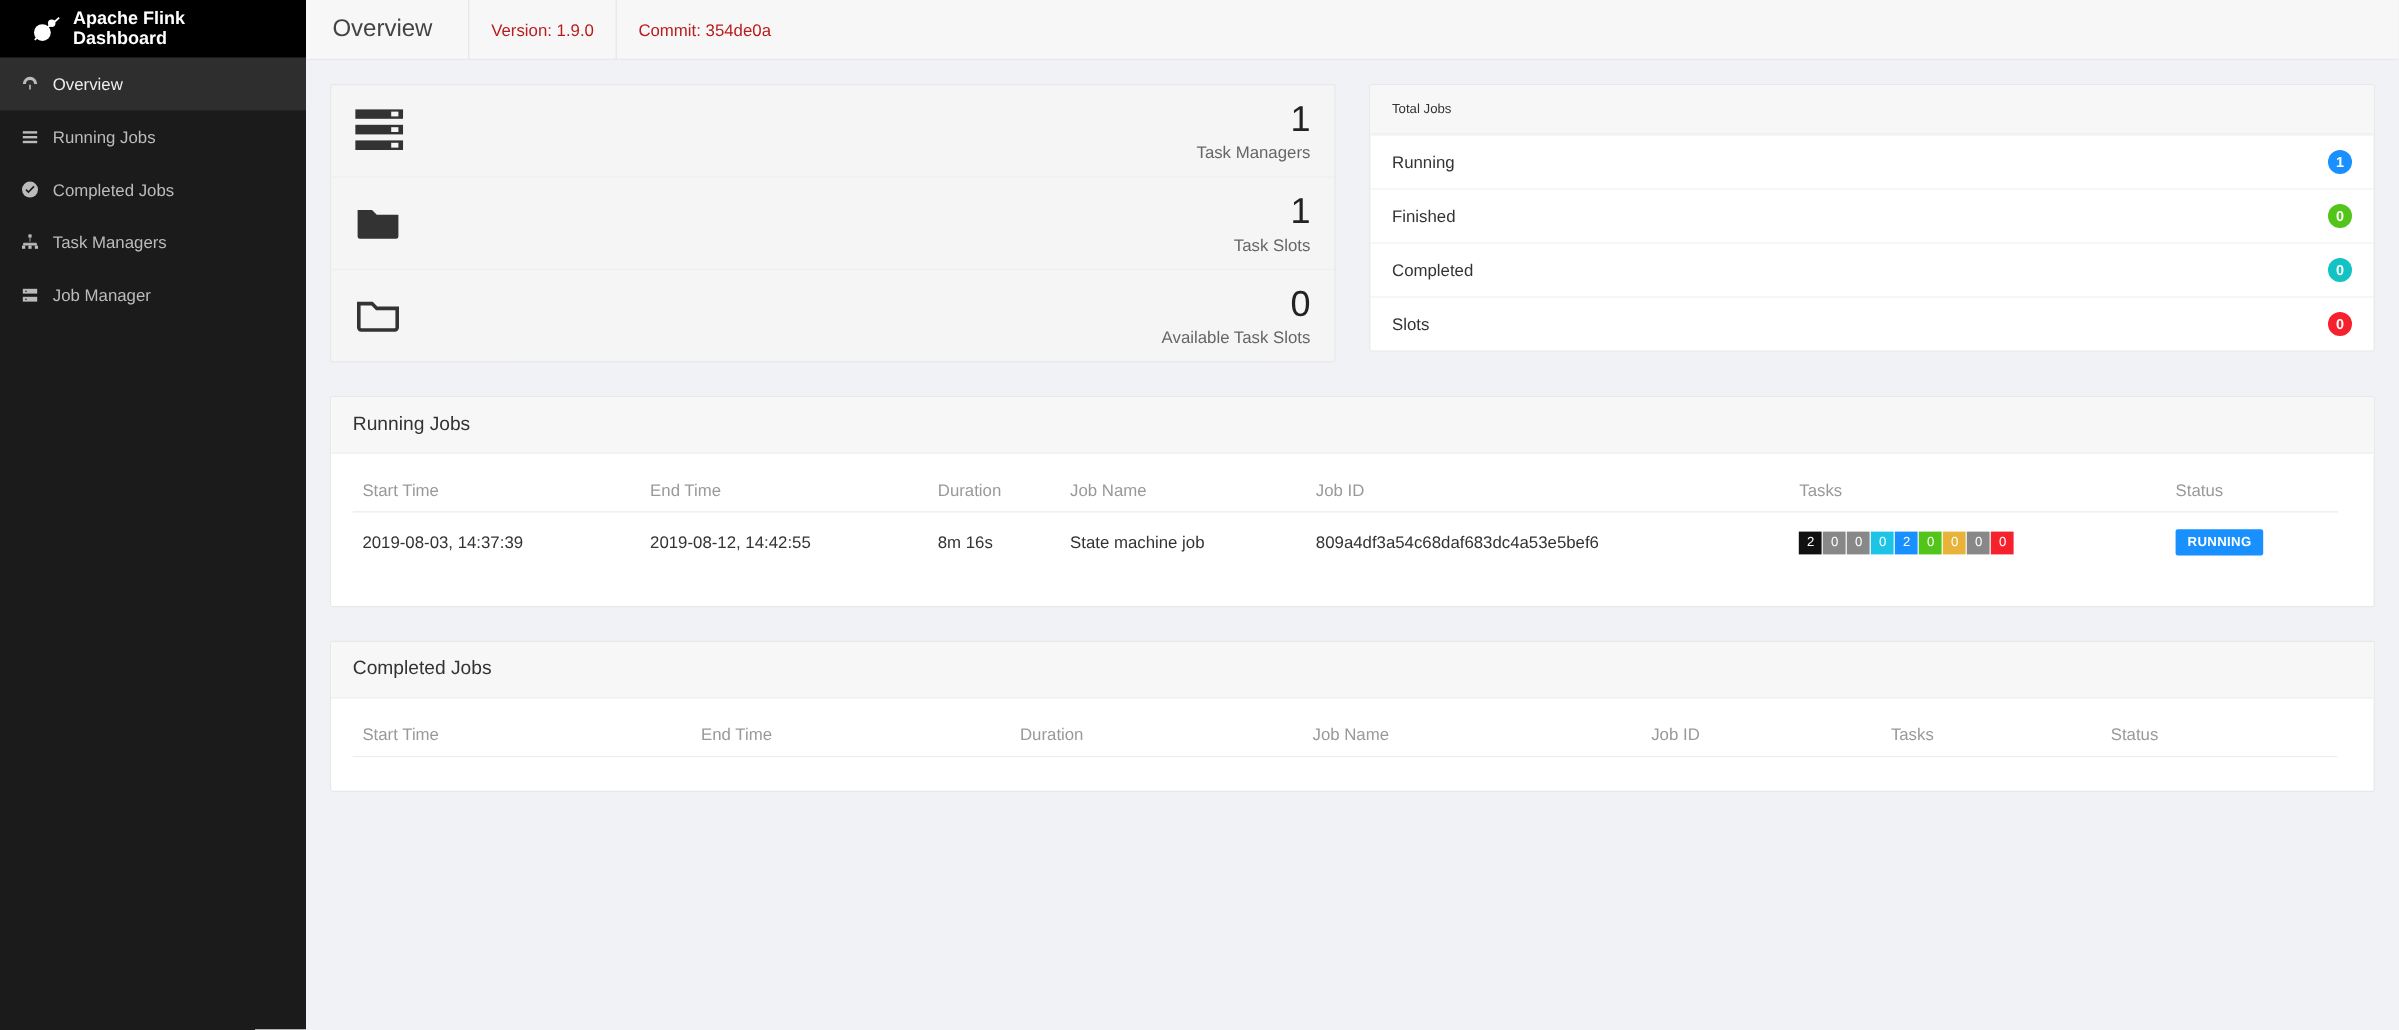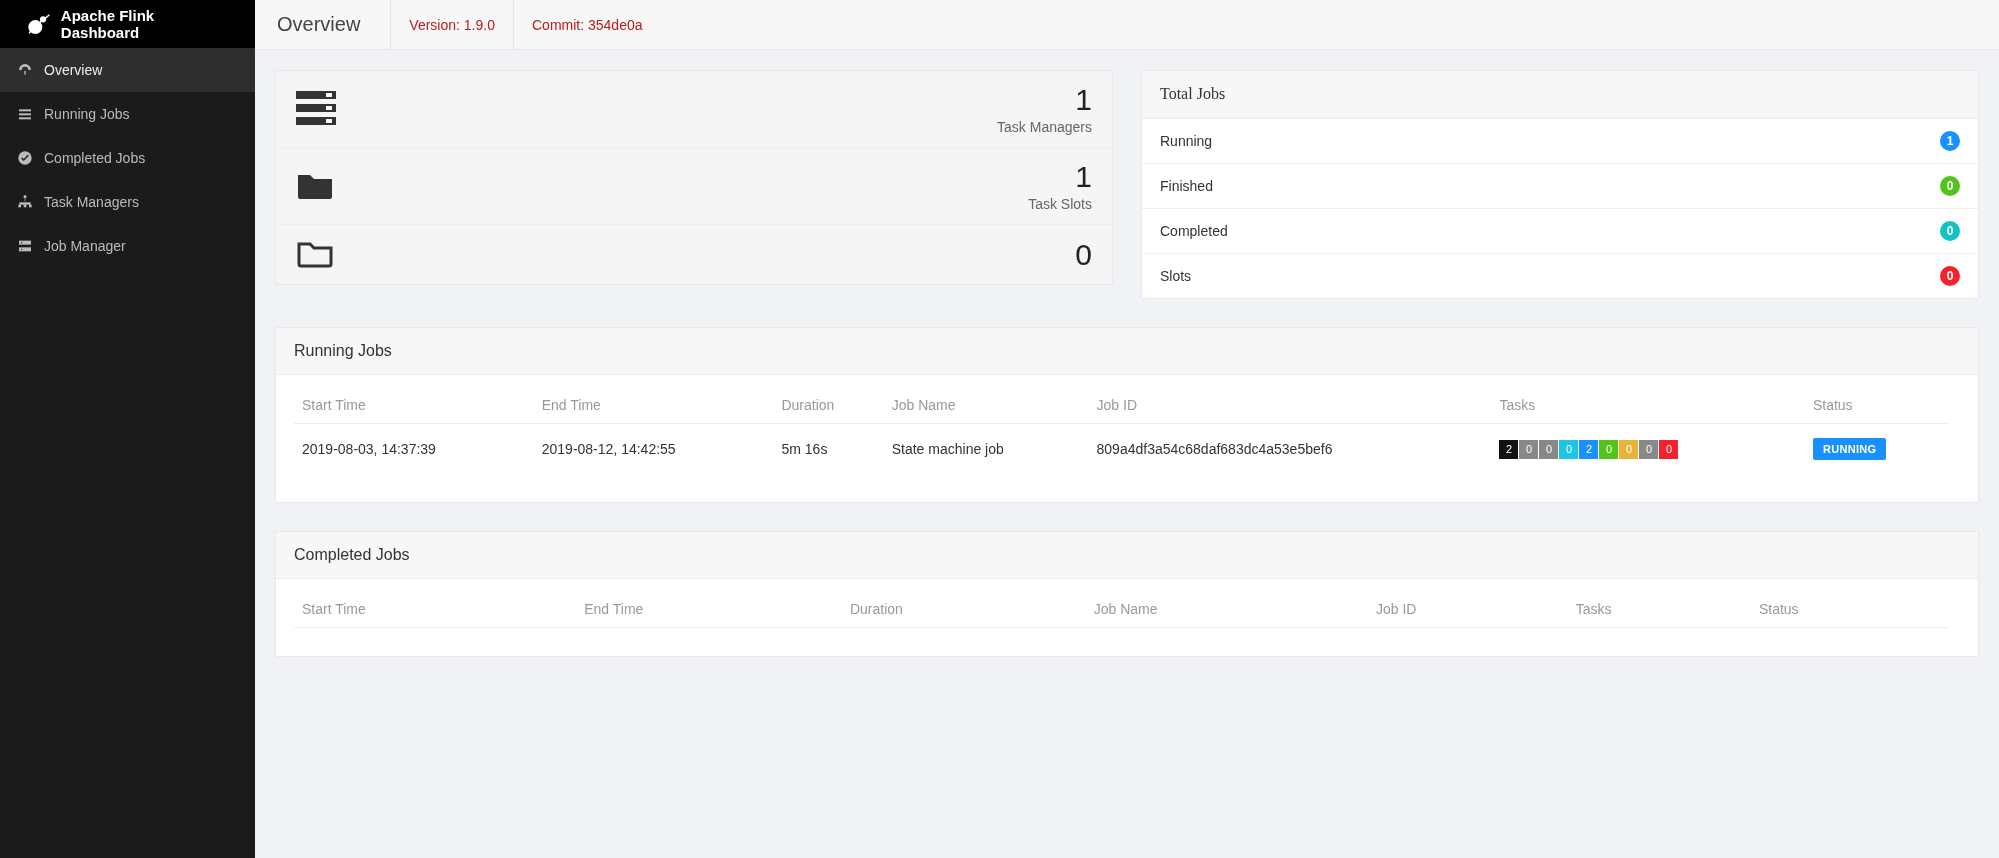--- a/index.html
+++ b/index.html
@@ -27,21 +27,21 @@
   .stat-card { border: 1px solid #e8e8e8; background: #f5f5f5; border-radius: 2px; }
   .stat-row { display: flex; align-items: center; padding: 12px 20px; border-top: 1px solid #eee; }
   .stat-row:first-child { border-top: none; }
   .stat-row .stat-icon { width: 46px; color: #333; }
   .stat-row .stat-body { flex: 1; text-align: right; }
   .stat-row .stat-number { font-size: 30px; color: #222; }
   .stat-row .stat-label { font-size: 14px; color: #666; margin-top: 2px; }
 
   
   .list-card { border: 1px solid #e8e8e8; background: #fff; border-radius: 2px; }
-  .list-card .card-header { background: #f7f7f7; padding: 14px 18px; font-size: 16px; color: #333; border-bottom: 1px solid #eee; font-family: Liberation Serif, serif; }
+  .list-card .card-header { background: #f7f7f7; padding: 14px 18px; font-size: 11px; color: #333; border-bottom: 1px solid #eee; }
   .list-card .card-row { display: flex; justify-content: space-between; align-items: center; padding: 12px 18px; border-top: 1px solid #f0f0f0; font-size: 14px; color: #333; }
   .badge { display: inline-block; min-width: 20px; height: 20px; border-radius: 10px; color: #fff; font-size: 12px; line-height: 20px; text-align: center; padding: 0 6px; font-weight: 600; }
   .badge.blue { background: #1890ff; }
   .badge.green { background: #52c41a; }
   .badge.cyan { background: #13c2c2; }
   .badge.red { background: #f5222d; }
 
   
   .panel { grid-column: 1 / span 2; border: 1px solid #e8e8e8; background: #fff; border-radius: 2px; }
   .panel .panel-header { background: #f7f7f7; padding: 14px 18px; font-size: 16px; color: #333; border-bottom: 1px solid #eee; }
@@ -162,20 +162,21 @@
           </div>
         </div>
         <div class="stat-row">
           <div class="stat-icon">
             <svg width="38" height="32" viewBox="0 0 38 32" fill="none" stroke="#333" stroke-width="3">
                 <path d="M3 7h11l4 4h17v16a2 2 0 0 1-2 2H5a2 2 0 0 1-2-2V7z"></path>
               </svg>
           </div>
           <div class="stat-body">
             <div class="stat-number">0</div>
+            <div class="stat-label">Available Task Slots</div>
           </div>
         </div>
       </div>
 
       <div class="list-card">
         <div class="card-header">Total Jobs</div>
         <div id="total-jobs-rows">
             <div class="card-row">
               <span>Running</span>
               <span class="badge blue">1</span>
@@ -207,21 +208,21 @@
                   <th>Job Name</th>
                   <th>Job ID</th>
                   <th>Tasks</th>
                   <th>Status</th>
                 </tr>
               </thead>
             <tbody id="running-body">
                 <tr>
                   <td>2019-08-03, 14:37:39</td>
                   <td>2019-08-12, 14:42:55</td>
-                  <td>5m 16s</td>
+                  <td>8m 16s</td>
                   <td>State machine job</td>
                   <td>809a4df3a54c68daf683dc4a53e5bef6</td>
                   <td><span class="task-boxes">
                       <span class="task-box" style="background: rgb(17, 17, 17);">2</span>
                       <span class="task-box" style="background: rgb(136, 136, 136);">0</span>
                       <span class="task-box" style="background: rgb(136, 136, 136);">0</span>
                       <span class="task-box" style="background: rgb(30, 196, 230);">0</span>
                       <span class="task-box" style="background: rgb(24, 144, 255);">2</span>
                       <span class="task-box" style="background: rgb(82, 196, 26);">0</span>
                       <span class="task-box" style="background: rgb(232, 179, 57);">0</span>

